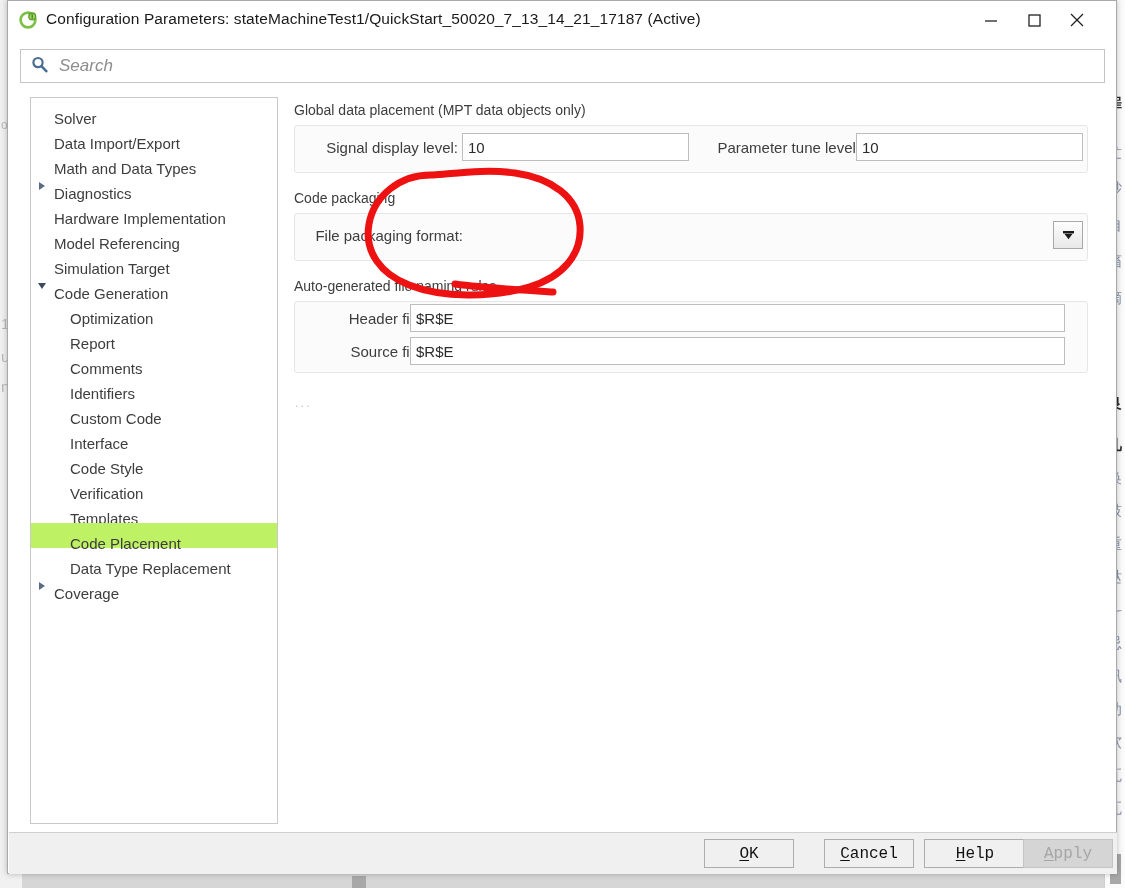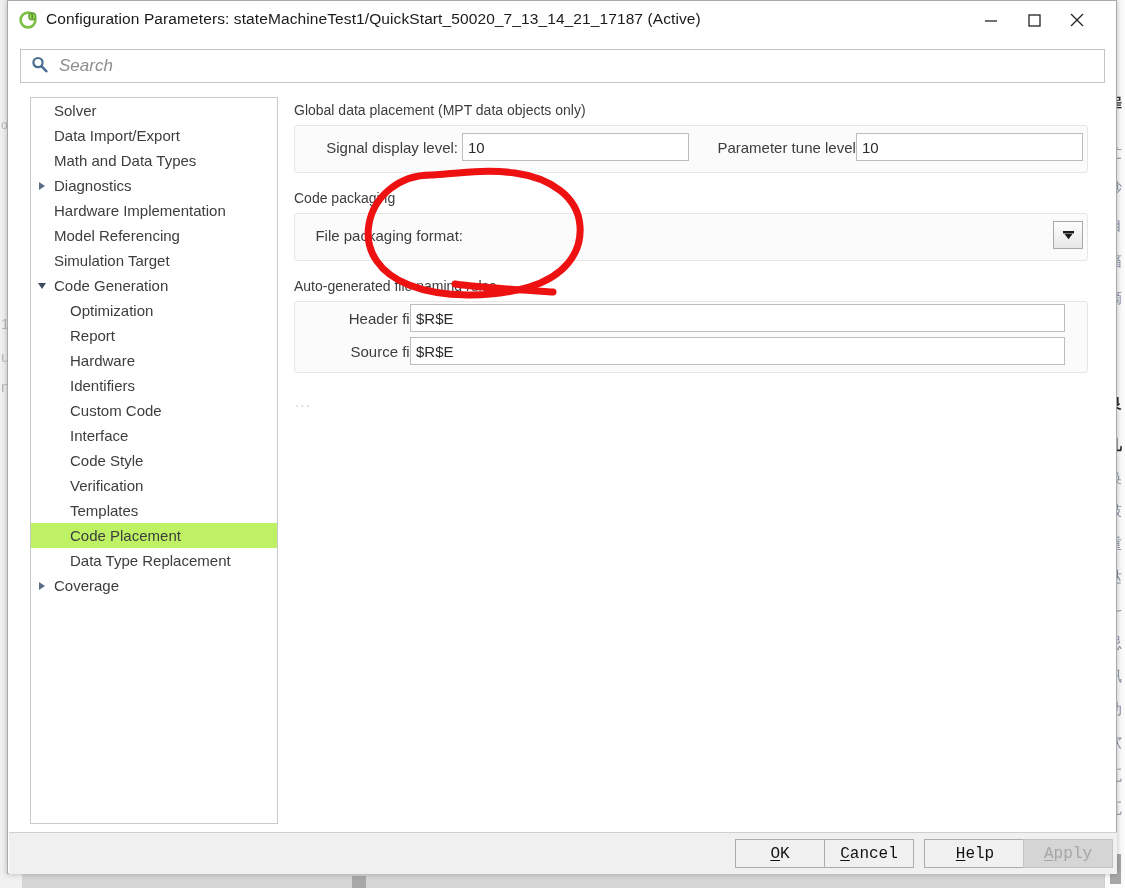--- a/index.html
+++ b/index.html
@@ -86,21 +86,21 @@
   #tree {
     position: absolute; left: 22px; top: 96px; width: 248px; height: 727px;
     background: #ffffff; border: 1px solid #c9c9c9;
     overflow: hidden;
   }
   .tree-item {
     position: relative; height: 25px; line-height: 25px;
     font-size: 15px; color: #3d3d3d; white-space: nowrap;
     cursor: default;
   }
-  .tree-item .lbl { position: absolute; top: 0; }
+  .tree-item .lbl { position: absolute; top: 8px; }
   .tree-item.lvl0 .lbl { left: 23px; }
   .tree-item.lvl1 .lbl { left: 39px; }
   .tree-item.selected { background: #bef264; }
   .tw {
     position: absolute; left: 8px; top: 9px;
     width: 0; height: 0;
   }
   .tw.collapsed {
     border-left: 6px solid #5a6b85;
     border-top: 4px solid transparent;
@@ -281,21 +281,21 @@
         <span class="tw expanded"></span>
         <span class="lbl">Code Generation</span>
       </div>
       <div class="tree-item lvl1">
         <span class="lbl">Optimization</span>
       </div>
       <div class="tree-item lvl1">
         <span class="lbl">Report</span>
       </div>
       <div class="tree-item lvl1">
-        <span class="lbl">Hardware</span>
+        <span class="lbl">Comments</span>
       </div>
       <div class="tree-item lvl1">
         <span class="lbl">Identifiers</span>
       </div>
       <div class="tree-item lvl1">
         <span class="lbl">Custom Code</span>
       </div>
       <div class="tree-item lvl1">
         <span class="lbl">Interface</span>
       </div>
@@ -343,21 +343,21 @@
     <div class="panel" style="left:4px; top:204px; width:794px; height:72px;"></div>
     <div class="fld-label" style="left:18px; top:213px; width:125px;">Header files:</div>
     <input class="txtbox" style="left: 120px; top: 207px; width: 655px;" type="text" value="$R$E">
     <div class="fld-label" style="left:18px; top:246px; width:125px;">Source files:</div>
     <input class="txtbox" style="left: 120px; top: 240px; width: 655px;" type="text" value="$R$E">
 
     <div id="ellipsis" style="left:5px; top:298px;">...</div>
   </div>
 
   <div id="footer">
-    <div class="fbtn" style="left:726px; width:90px;">
+    <div class="fbtn" style="left:695px; width:90px;">
       <span><u>O</u><span>K</span></span>
     </div>
     <div class="fbtn" style="left:815px; width:90px;">
       <span><u>C</u><span>ancel</span></span>
     </div>
     <div class="fbtn" style="left:915px; width:102px;">
       <span><u>H</u><span>elp</span></span>
     </div>
     <div class="fbtn disabled" style="left:1014px; width:90px;">
       <span><u>A</u><span>pply</span></span>

